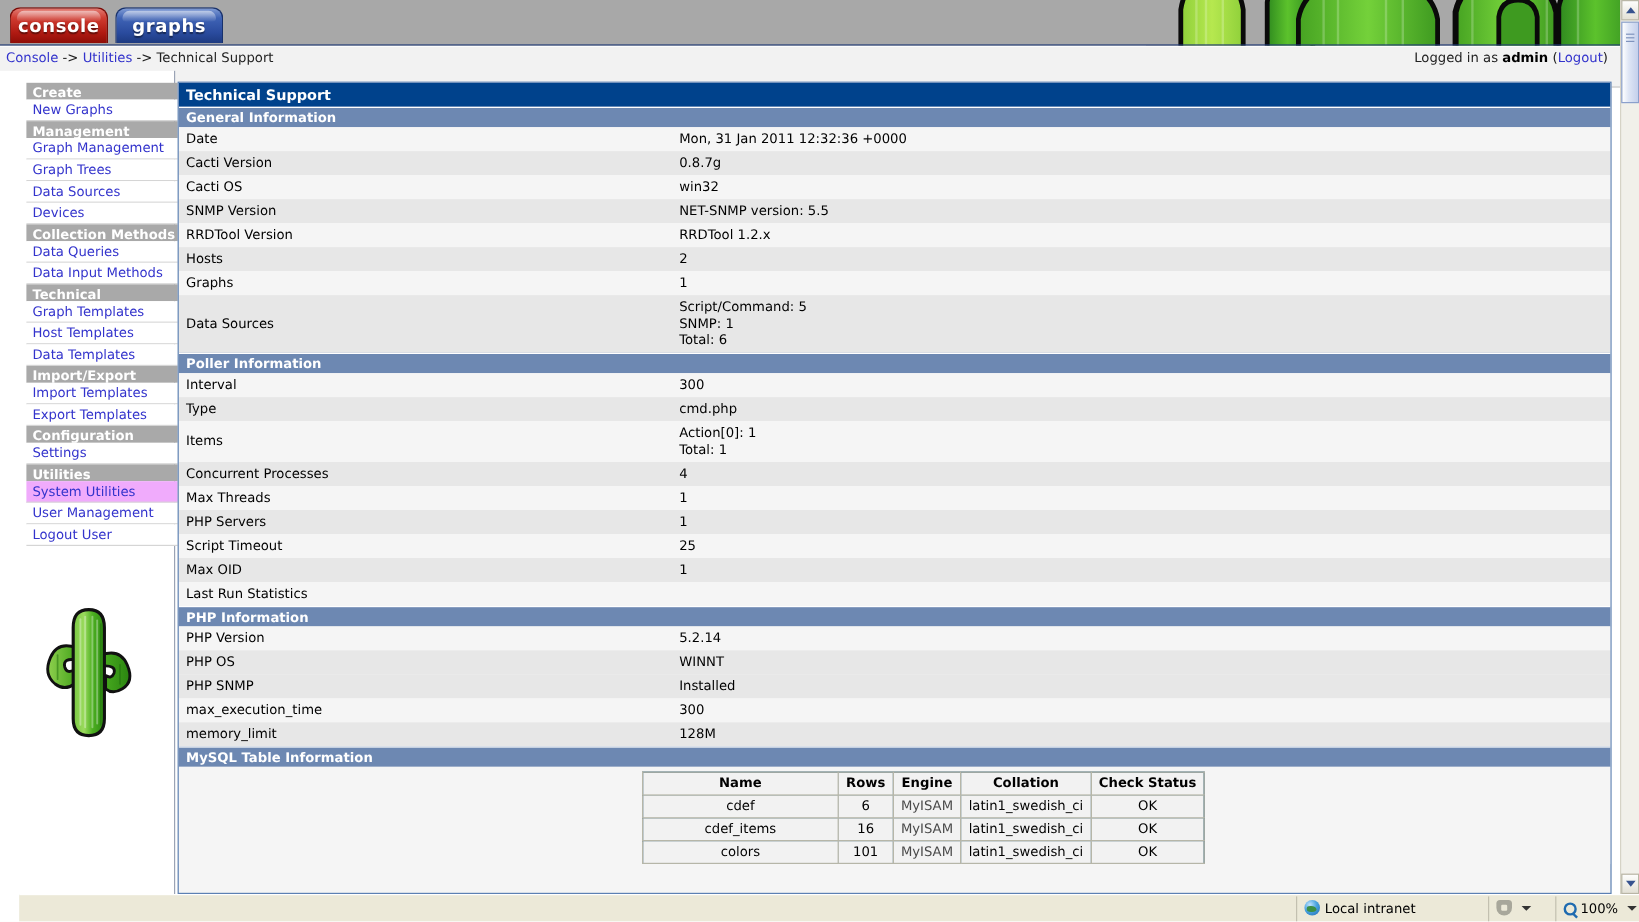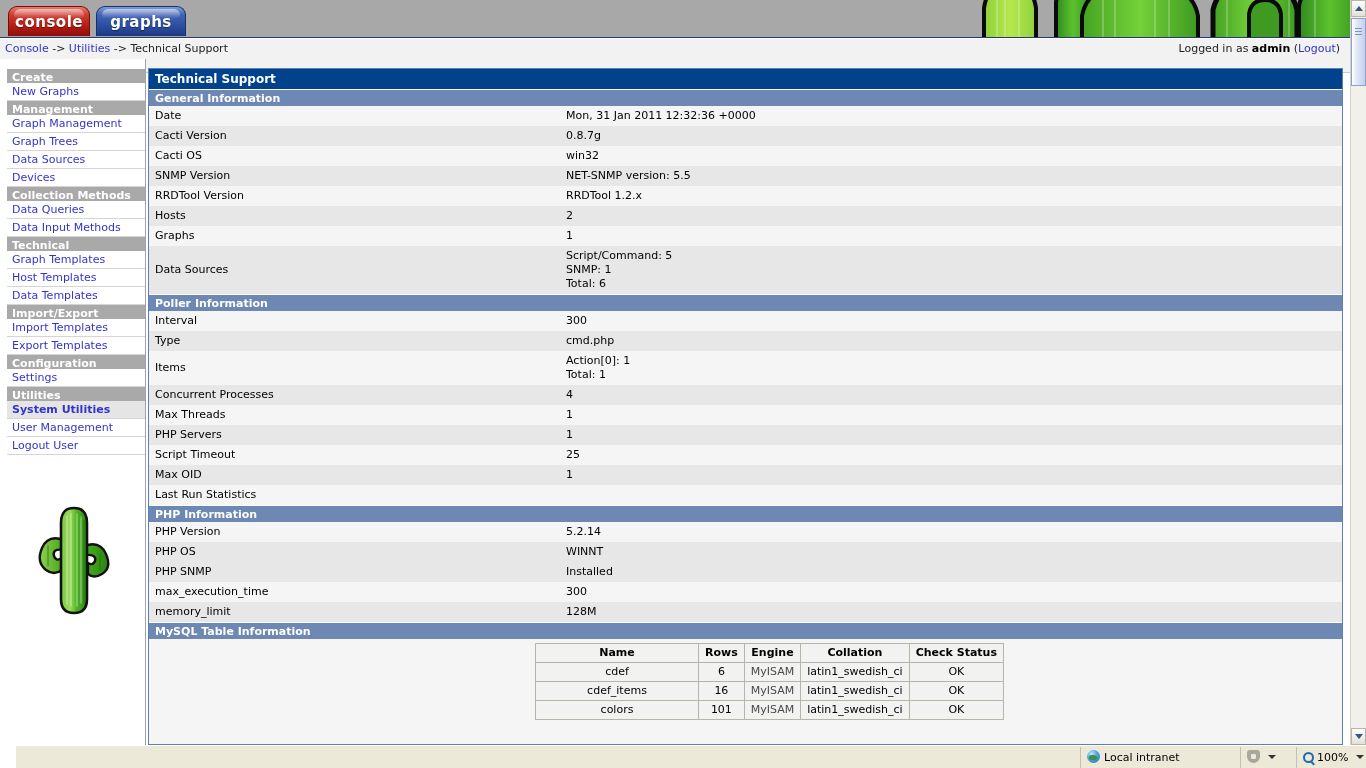--- a/index.html
+++ b/index.html
@@ -122,21 +122,21 @@
   
   .sidebar {
     position: absolute;
     left: 0; top: 59px;
     width: 146px;
     height: 686px;
     background: #ffffff;
     border-right: 1px solid #9aa3b5;
     box-sizing: border-box;
   }
-  .nav { width: 138px; margin: 10px 0 0 7px; }
+  .nav { width: 138px; margin: 10px 0 0 22px; }
   .nav-header {
     background: #a9a9a9;
     color: #ffffff;
     font-weight: bold;
     font-size: 11px;
     padding: 2px 0 2px 5px;
     height: 14px;
     line-height: 14px;
     box-sizing: border-box;
   }
@@ -147,22 +147,22 @@
     font-size: 11px;
     padding: 2px 0 2px 5px;
     height: 18px;
     line-height: 14px;
     box-sizing: border-box;
     border-bottom: 1px solid #d5d5d5;
     background: #ffffff;
     cursor: pointer;
   }
   .nav-item.active {
-    font-weight: bold;
-    background: #e5e5e5;
+    font-weight: normal;
+    background: #f0abfc;
   }
   .side-cactus {
     position: absolute;
     left: 30px; top: 445px;
     width: 88px;
     height: 120px;
   }
 
   
   .content {

